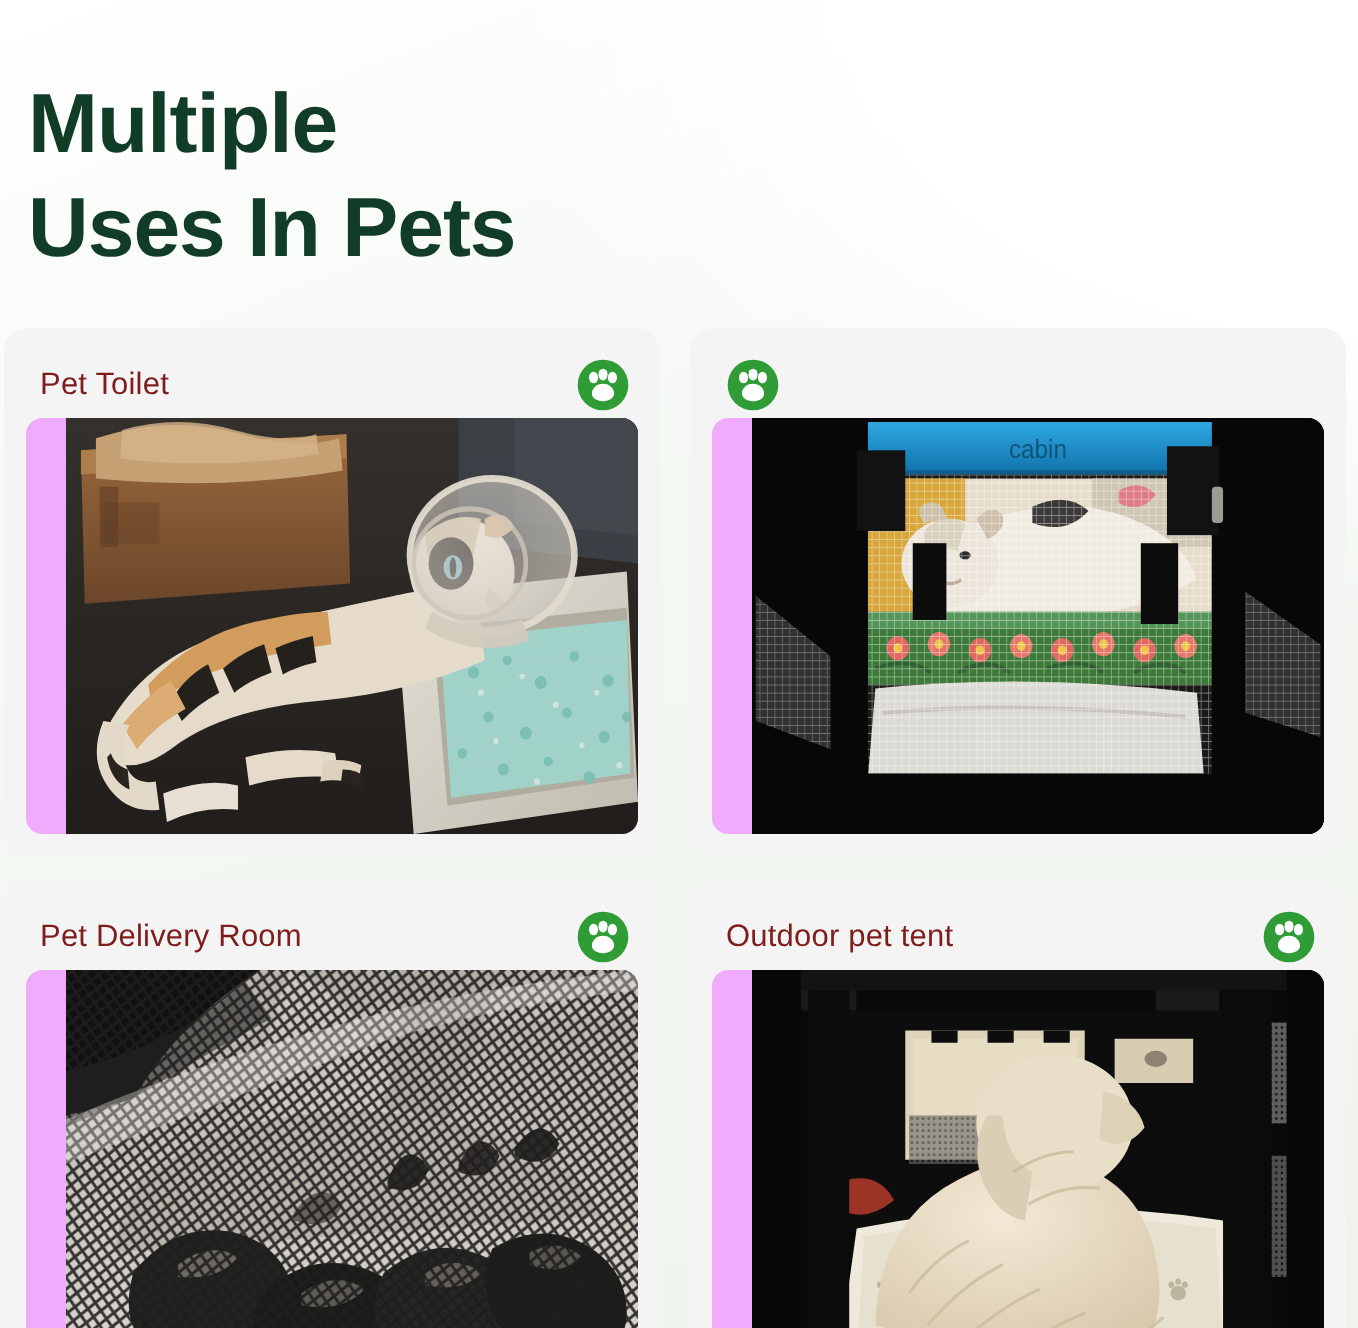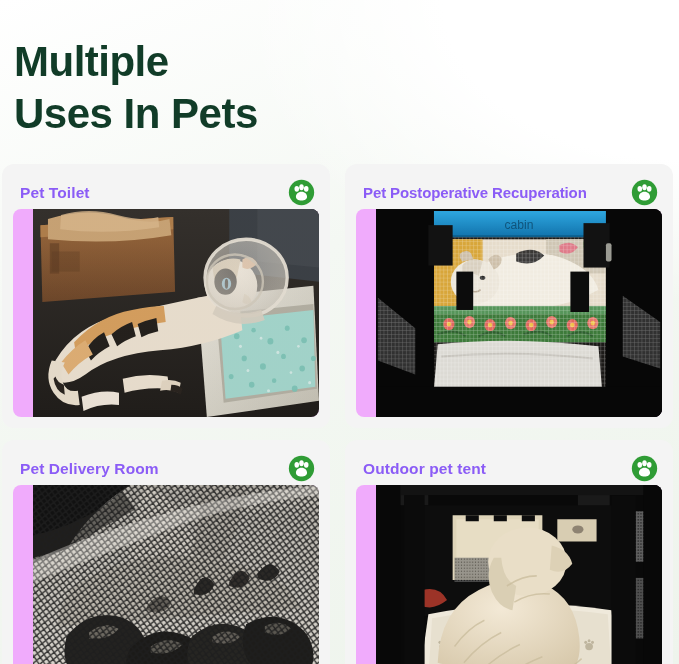--- a/index.html
+++ b/index.html
@@ -64,23 +64,23 @@
   .card-head {
     height: 34px;
     display: flex;
     align-items: center;
     justify-content: space-between;
     padding: 0 4px 0 7px;
     flex: 0 0 auto;
   }
 
   .card-title {
-    color: #8b5cf6;
+    color: #7f1d1d;
     font-size: 15.5px;
-    font-weight: 700;
+    font-weight: 400;
     line-height: 19px;
     letter-spacing: 0.1px;
     white-space: nowrap;
   }
   .card-title.tight { font-size: 15px; letter-spacing: -0.1px; }
 
   .paw-badge {
     width: 27px;
     height: 27px;
     flex: 0 0 auto;
@@ -211,21 +211,20 @@
           <ellipse cx="216" cy="72" rx="30" ry="27" fill="none" stroke="#d7cfc0" stroke-width="2.5" opacity="0.8"></ellipse>
           <path d="M196 96 q22 12 48 4 l4 10 q-30 10 -56 -6z" fill="#ded5c6" opacity="0.9"></path>
 
           <rect width="306" height="206" fill="url(#c1floor)" opacity="0.06"></rect>
         </svg>
       </div>
     </div>
 
     <div class="card">
       <div class="card-head">
-        <span class="card-title tight">Pet Postoperative Recuperation</span>
         <svg class="paw-badge" viewBox="0 0 32 32">
           <circle cx="16" cy="16" r="15" fill="#2f9c35"></circle>
           <ellipse cx="10.4" cy="11.6" rx="2.7" ry="3.4" fill="#ffffff"></ellipse>
           <ellipse cx="16" cy="9.8" rx="2.7" ry="3.5" fill="#ffffff"></ellipse>
           <ellipse cx="21.6" cy="11.6" rx="2.7" ry="3.4" fill="#ffffff"></ellipse>
           <path d="M16 15.2c4.1 0 6.6 3 6.6 5.9 0 2.6-2.8 4.5-6.6 4.5s-6.6-1.9-6.6-4.5c0-2.9 2.5-5.9 6.6-5.9z" fill="#ffffff"></path>
         </svg>
       </div>
       <div class="photo">
         <svg viewBox="0 0 306 206" preserveAspectRatio="none">

